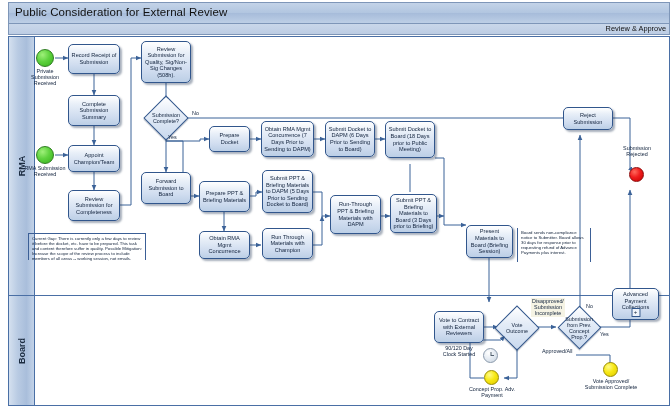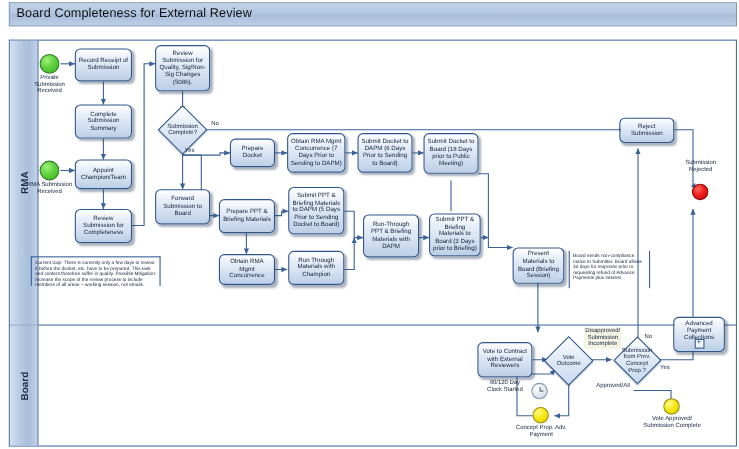--- a/index.html
+++ b/index.html
@@ -114,21 +114,24 @@
     content:"";position:absolute;left:50%;top:48%;width:26%;height:1px;
     background:#51606f;
   }
 </style>
 </head>
 <body>
 
 <div id="root">
 
   <div class="titlebar">
-    <div class="ttxt">Board Completeness for External Review</div>
+    <div class="ttxt">Public Consideration for External Review</div>
+  </div>
+  <div class="subbar">
+    <div class="stxt">Review &amp; Approve</div>
   </div>
 
   <div class="pool">
     <div class="lane lane-rma">
       <div class="lane-hdr">
         <span>RMA</span>
       </div>
       <div class="lane-body"></div>
     </div>
     <div class="lane lane-board">

